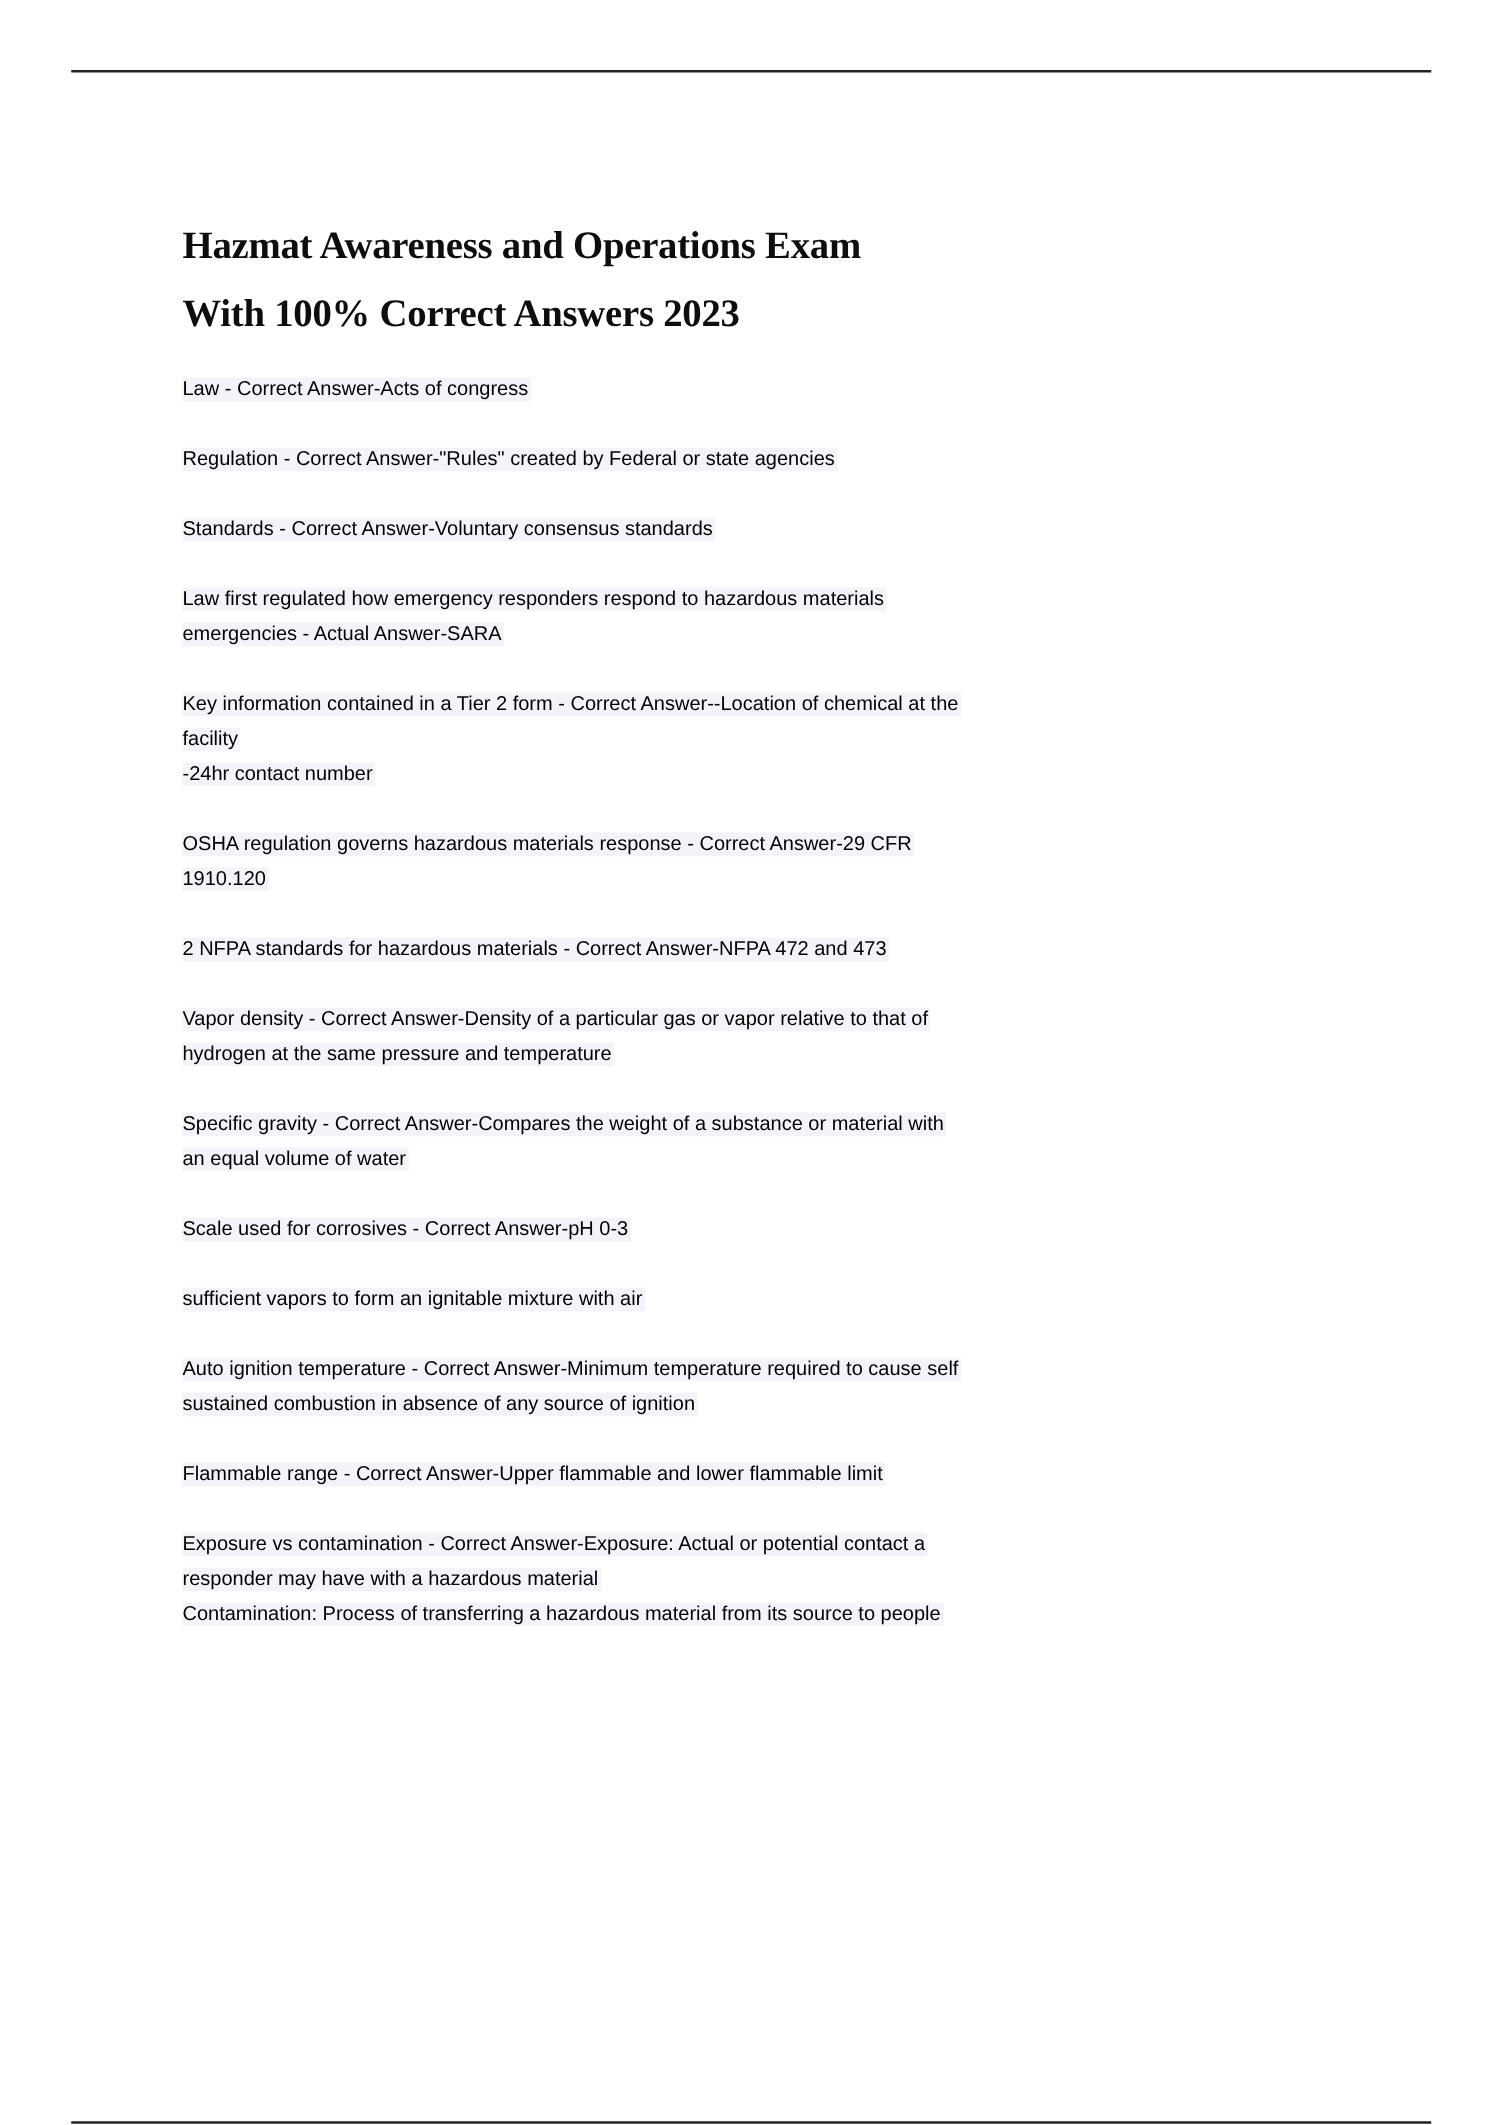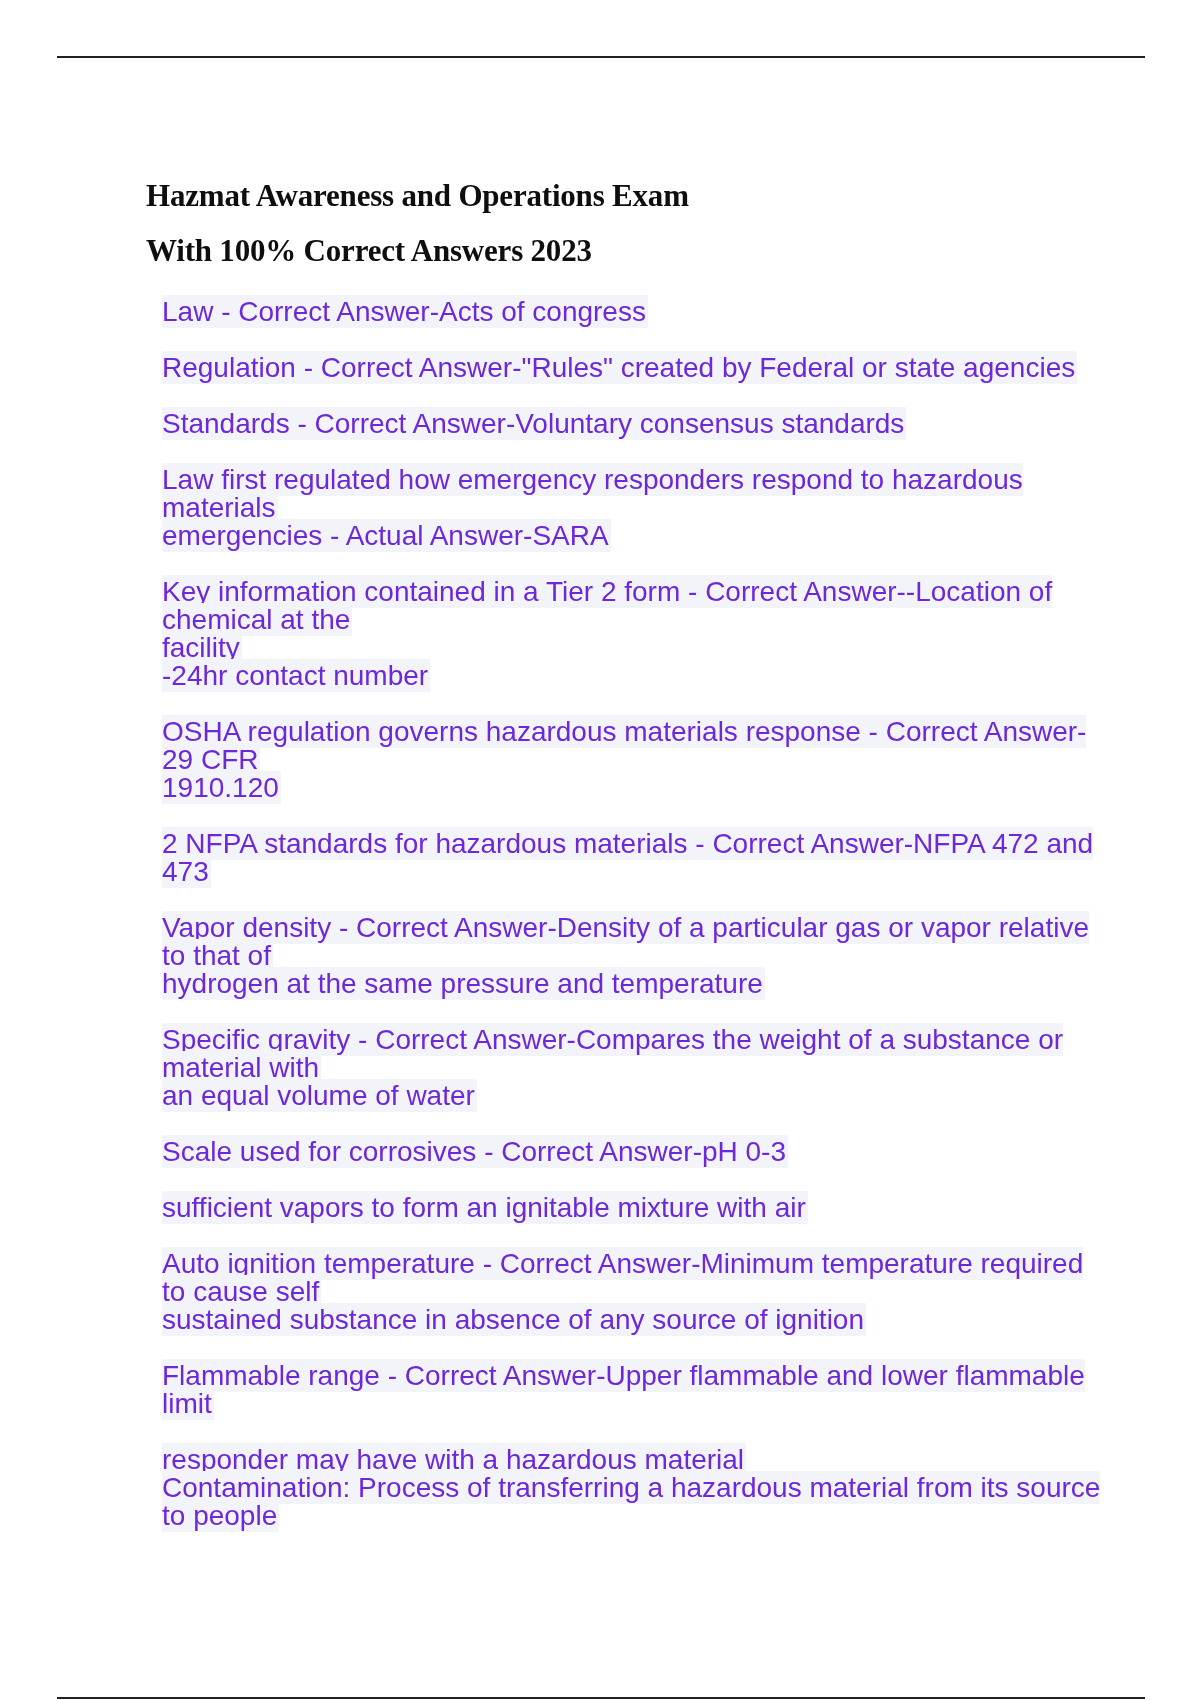--- a/index.html
+++ b/index.html
@@ -38,24 +38,24 @@
       margin: 0 0 20px 0;
       letter-spacing: -0.2px;
     }
     .qa-list {
       margin: 0;
       padding: 0;
       list-style: none;
     }
     .qa-item {
       font-family: "Liberation Sans", "DejaVu Sans", sans-serif;
-      font-size: 28px;
+      font-size: 16px;
       line-height: 28px;
-      color: #6d28d9;
-      margin: 0 0 28px 16px;
+      color: #000000;
+      margin: 0 0 28px 0;
     }
     .qa-line-block {
       display: block;
     }
     .qa-line-block > span {
       background: #f3f4f9;
       padding: 1px 2px 1px 0;
     }
   </style>
 </head>
@@ -104,25 +104,26 @@
       <span class="qa-line-block"><span>an equal volume of water</span></span>
     </div>
     <div class="qa-item">
       <span class="qa-line-block"><span>Scale used for corrosives - Correct Answer-pH 0-3</span></span>
     </div>
     <div class="qa-item">
       <span class="qa-line-block"><span>sufficient vapors to form an ignitable mixture with air</span></span>
     </div>
     <div class="qa-item">
       <span class="qa-line-block"><span>Auto ignition temperature - Correct Answer-Minimum temperature required to cause self</span></span>
-      <span class="qa-line-block"><span>sustained substance in absence of any source of ignition</span></span>
+      <span class="qa-line-block"><span>sustained combustion in absence of any source of ignition</span></span>
     </div>
     <div class="qa-item">
       <span class="qa-line-block"><span>Flammable range - Correct Answer-Upper flammable and lower flammable limit</span></span>
     </div>
     <div class="qa-item">
+      <span class="qa-line-block"><span>Exposure vs contamination - Correct Answer-Exposure: Actual or potential contact a</span></span>
       <span class="qa-line-block"><span>responder may have with a hazardous material</span></span>
       <span class="qa-line-block"><span>Contamination: Process of transferring a hazardous material from its source to people</span></span>
     </div>
   </div>
 </div>
 
 <div class="rule rule-bottom"></div>
 
 </body></html>

